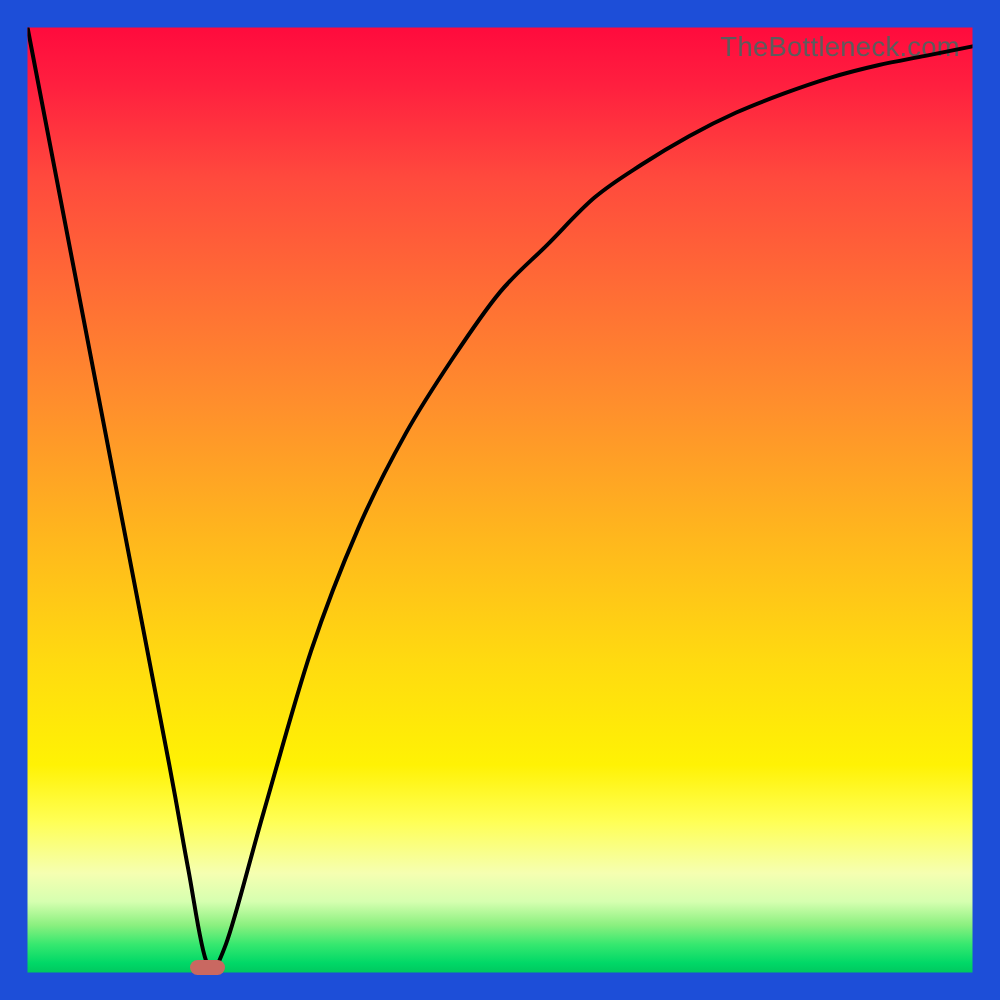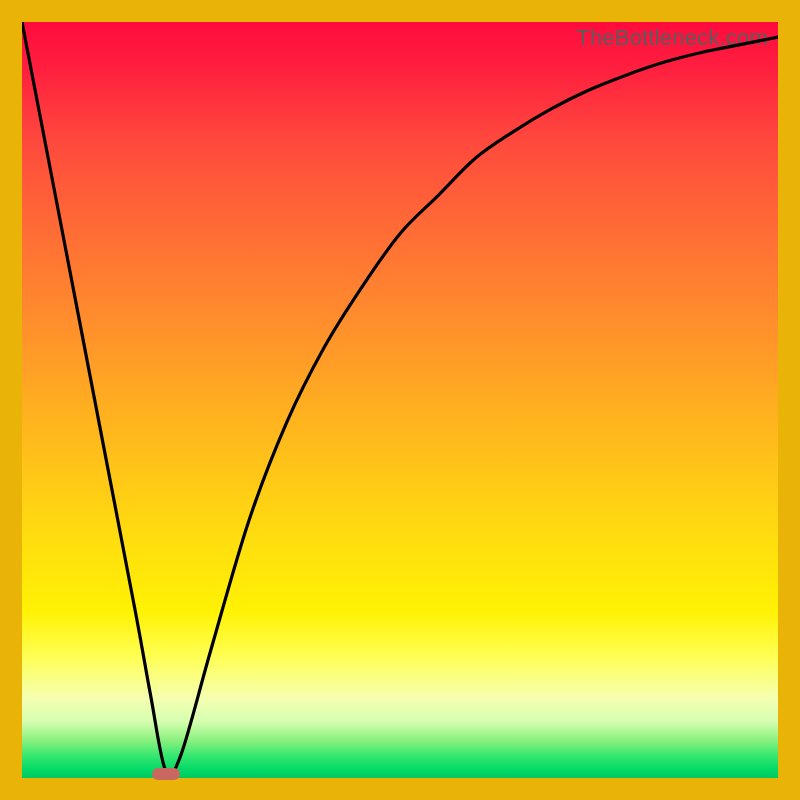--- a/index.html
+++ b/index.html
@@ -8,21 +8,21 @@
     width: 800px;
     height: 800px;
     overflow: hidden;
     background: #000;
     font-family: Arial, Helvetica, sans-serif;
   }
   .frame {
     position: relative;
     width: 800px;
     height: 800px;
-    background: #eab308;
+    background: #1d4ed8;
   }
   .plot {
     position: absolute;
     left: 22px;
     top: 22px;
     width: 756px;
     height: 756px;
     
     background: linear-gradient(
       to bottom,

